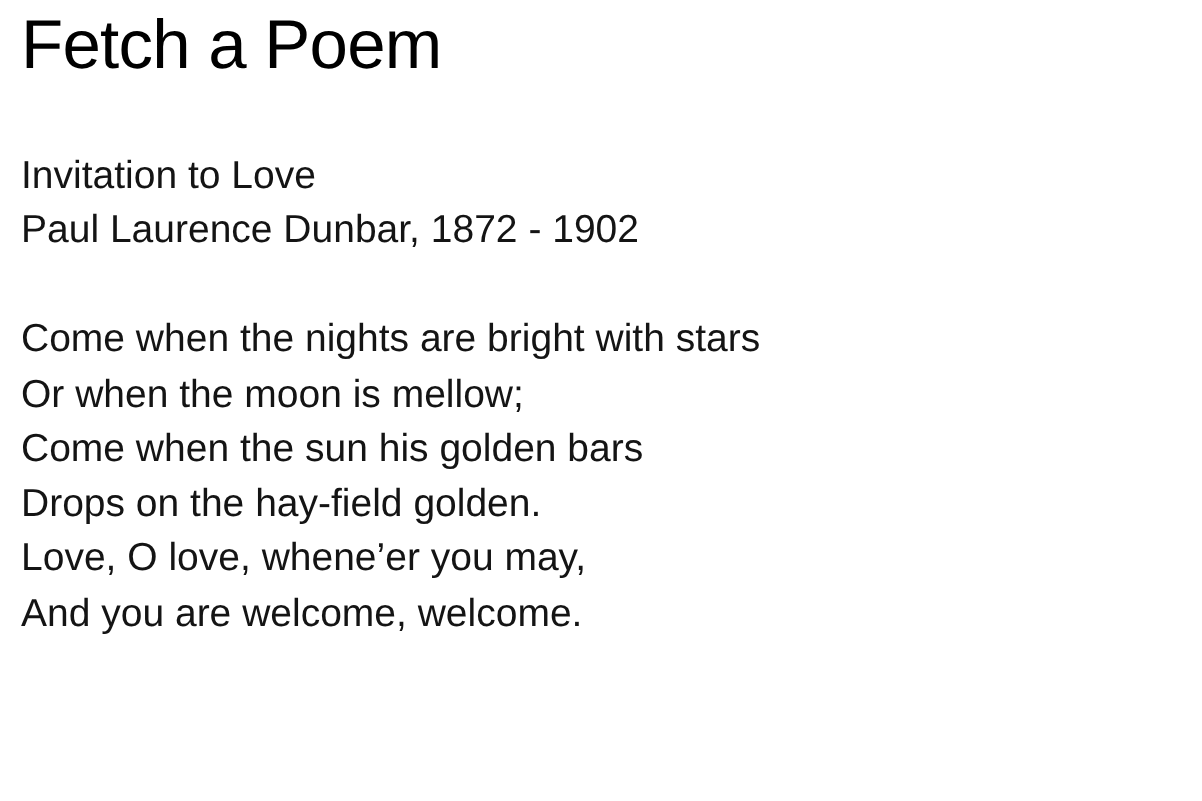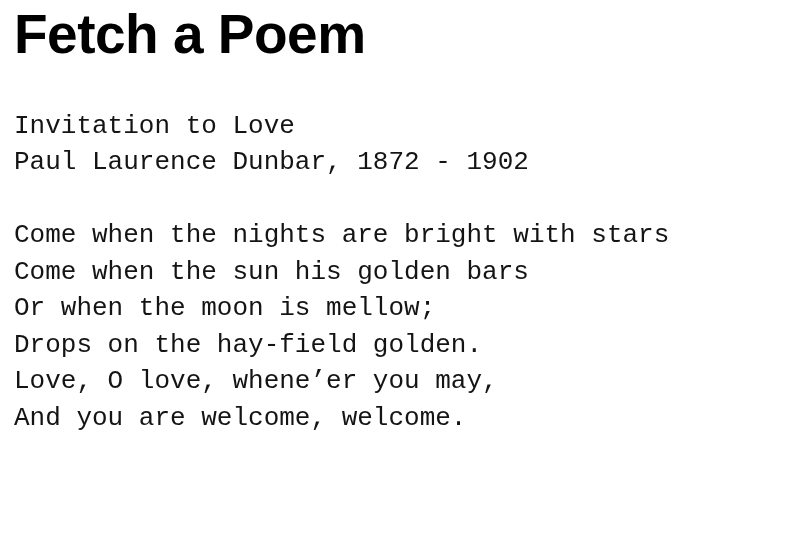--- a/index.html
+++ b/index.html
@@ -11,49 +11,48 @@
     width: 801px;
     height: 534px;
     overflow: hidden;
     padding: 0 0 0 14px;
     box-sizing: border-box;
     font-family: "Liberation Sans", sans-serif;
     color: #000000;
   }
   h1 {
     margin: 4px 0 42px 0;
-    font-size: 55px;
+    font-size: 46px;
     line-height: 1.12;
-    font-weight: 700;
+    font-weight: 400;
     letter-spacing: -0.5px;
     color: #000000;
   }
   .poem {
     font-size: 26px;
     line-height: 36.5px;
     color: #141414;
-    font-family: Liberation Mono, monospace;
   }
   .poem-line {
     white-space: nowrap;
   }
   .blank-line {
     height: 36.5px;
   }
 </style>
 </head>
 <body>
 
 <main>
   <h1>Fetch a Poem</h1>
 
   <section class="poem">
     <div class="poem-line">Invitation to Love</div>
     <div class="poem-line">Paul Laurence Dunbar, 1872 - 1902</div>
     <div class="blank-line"></div>
     <div class="poem-line">Come when the nights are bright with stars</div>
+    <div class="poem-line">Or when the moon is mellow;</div>
     <div class="poem-line">Come when the sun his golden bars</div>
-    <div class="poem-line">Or when the moon is mellow;</div>
     <div class="poem-line">Drops on the hay-field golden.</div>
     <div class="poem-line">Love, O love, whene’er you may,</div>
     <div class="poem-line">And you are welcome, welcome.</div>
   </section>
 </main>
 
 </body></html>

